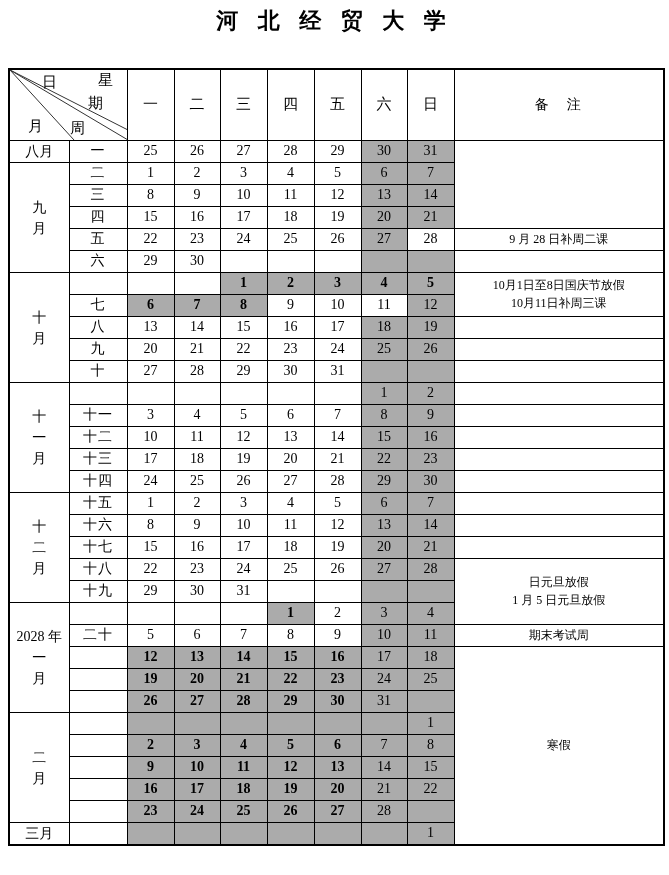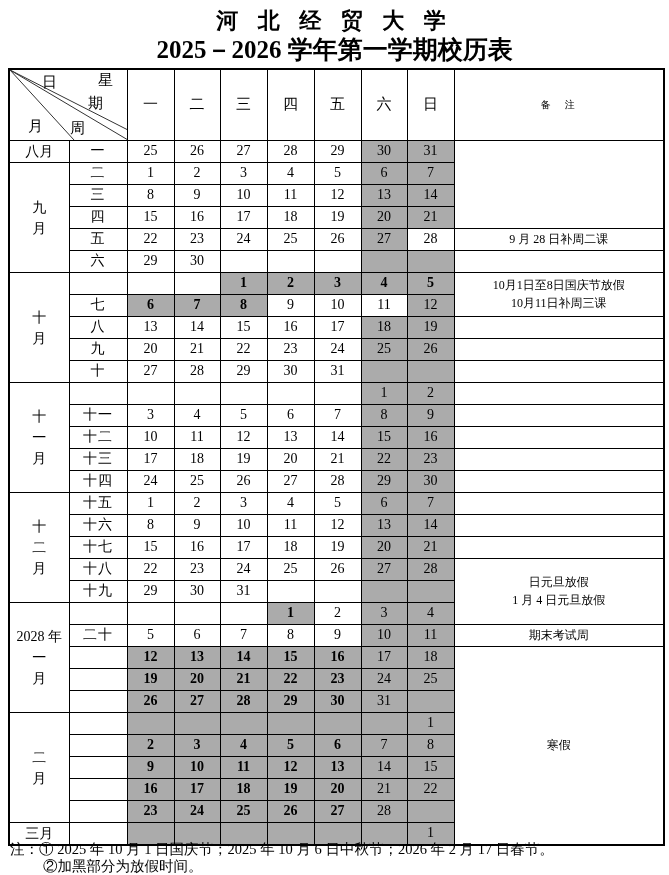--- a/index.html
+++ b/index.html
@@ -24,31 +24,30 @@
   th.corner{position:relative;padding:0;}
   .corner-box{position:relative;width:100%;height:70px;}
   .corner-box svg{position:absolute;left:0;top:0;}
   .corner-box span{position:absolute;font-size:15px;}
   .lbl-ri{left:32px;top:4px;}
   .lbl-xing{left:88px;top:2px;}
   .lbl-qi{left:78px;top:25px;}
   .lbl-yue{left:18px;top:48px;}
   .lbl-zhou{left:60px;top:50px;}
   th.dayhdr{font-size:15px;}
-  th.remarkhdr{font-size:10px;letter-spacing:2px;}
+  th.remarkhdr{font-size:14px;letter-spacing:2px;}
   .notes{position:absolute;left:10px;top:841px;font-size:14.5px;line-height:17px;}
   .notes .n2{padding-left:33px;}
 </style>
 </head>
 <body>
 
 <div class="page">
 
   <div class="title">河 北 经 贸 大 学</div>
-  <div class="subtitle">2025－2026 学年第一学期校历表</div>
 
   <table class="cal">
     <colgroup>
       <col style="width:60px">
         <col style="width:58px">
       <col style="width:47px">
         <col style="width:46px">
         <col style="width:47px">
       <col style="width:47px">
         <col style="width:47px">
@@ -318,21 +317,21 @@
           <td class="week-cell">十八</td>
           <td class="day-cell">22</td>
           <td class="day-cell">23</td>
           <td class="day-cell">24</td>
           <td class="day-cell">25</td>
           <td class="day-cell">26</td>
           <td class="day-cell shaded">27</td>
           <td class="day-cell shaded">28</td>
           <td class="remark-cell" rowspan="3">
             <div>日元旦放假</div>
-            <div>1 月 4 日元旦放假</div>
+            <div>1 月 5 日元旦放假</div>
           </td>
         </tr>
         <tr class="data-row">
           <td class="week-cell">十九</td>
           <td class="day-cell">29</td>
           <td class="day-cell">30</td>
           <td class="day-cell">31</td>
           <td class="day-cell"></td>
           <td class="day-cell"></td>
           <td class="day-cell shaded"></td>
@@ -462,18 +461,14 @@
           <td class="day-cell shaded"></td>
           <td class="day-cell shaded"></td>
           <td class="day-cell shaded"></td>
           <td class="day-cell shaded"></td>
           <td class="day-cell shaded"></td>
           <td class="day-cell shaded">1</td>
         </tr>
       </tbody>
   </table>
 
-  <div class="notes">
-    <div class="n1">注：① 2025 年 10 月 1 日国庆节；2025 年 10 月 6 日中秋节；2026 年 2 月 17 日春节。</div>
-    <div class="n2">②加黑部分为放假时间。</div>
-  </div>
 
 </div>
 
 </body></html>

